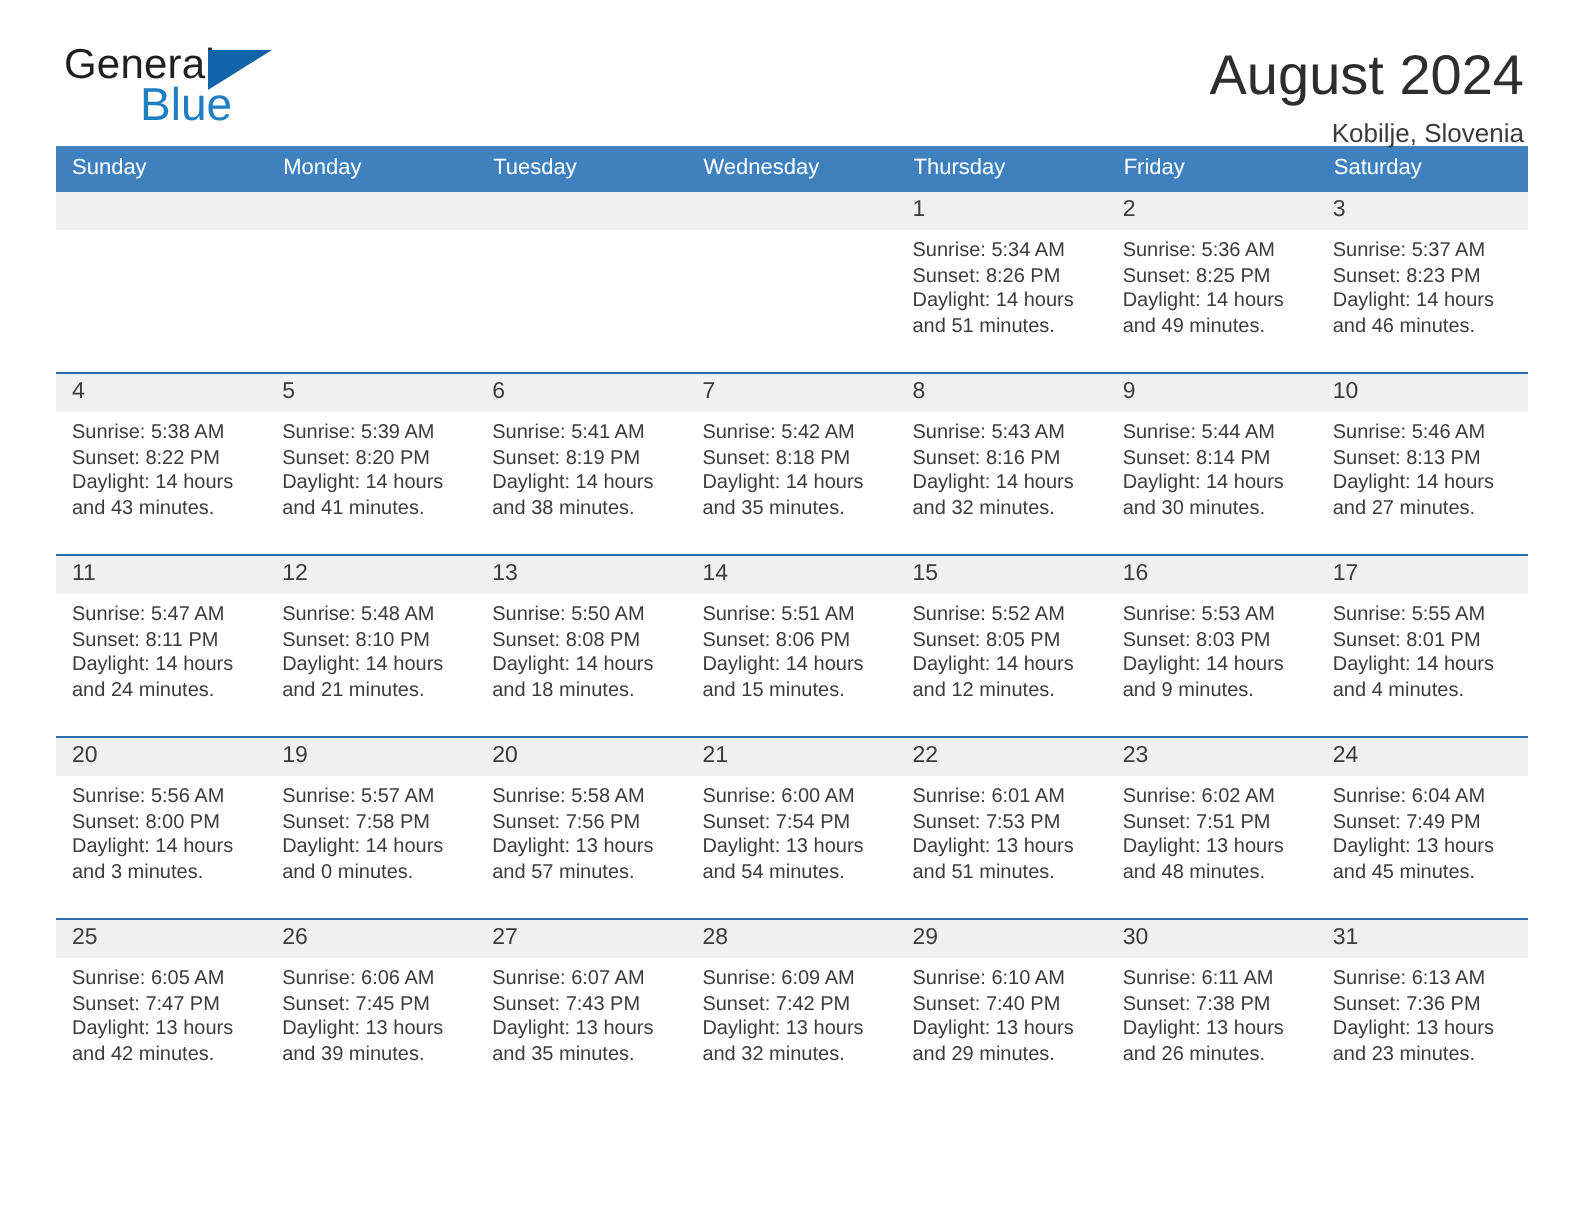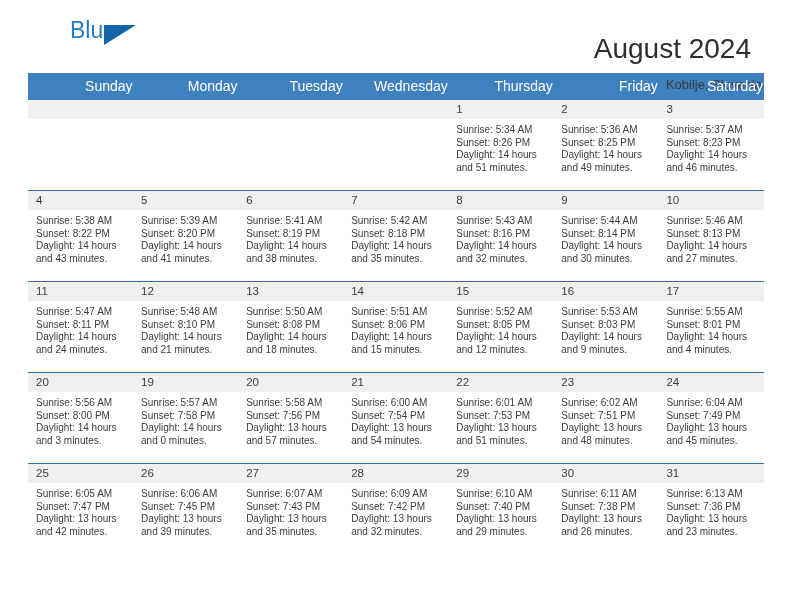--- a/index.html
+++ b/index.html
@@ -62,43 +62,43 @@
   }
   .title-wrap {
     text-align: right;
     padding-right: 2px;
   }
   .cal-title {
     font-size: 28px;
     color: #2e2e2e;
     line-height: 32px;
     font-weight: normal;
-    margin: 11px;
+    margin: 0;
     text-align: right;
   }
   .cal-sub {
     font-size: 13px;
     color: #3a3a3a;
     line-height: 18px;
     margin: 4px 0 0 0;
     text-align: right;
   }
 
   
   .calendar {
     width: 736px;
     border-collapse: collapse;
     table-layout: fixed;
   }
   .calendar th {
     background: #3f80bf;
     color: #ffffff;
-    font-size: 14px;
+    font-size: 11px;
     font-weight: normal;
-    text-align: right;
+    text-align: left;
     padding: 5px 0 6px 8px;
     height: 21px;
     box-sizing: border-box;
     border-right: 1px solid #3f80bf;
   }
   .calendar td {
     vertical-align: top;
     padding: 0;
     height: 90px;
     border-top: 1px solid #2f6fad;
@@ -129,20 +129,21 @@
     color: transparent;
   }
 </style>
 </head>
 <body>
 
 <div class="page">
 
   <div class="header">
     <div class="brand">
+      <span class="brand-general">General</span>
       <span class="brand-triangle"></span>
       <span class="brand-blue">Blue</span>
     </div>
     <div class="title-wrap">
       <h1 class="cal-title">August 2024</h1>
       <p class="cal-sub">Kobilje, Slovenia</p>
     </div>
   </div>
 
   <table class="calendar">

